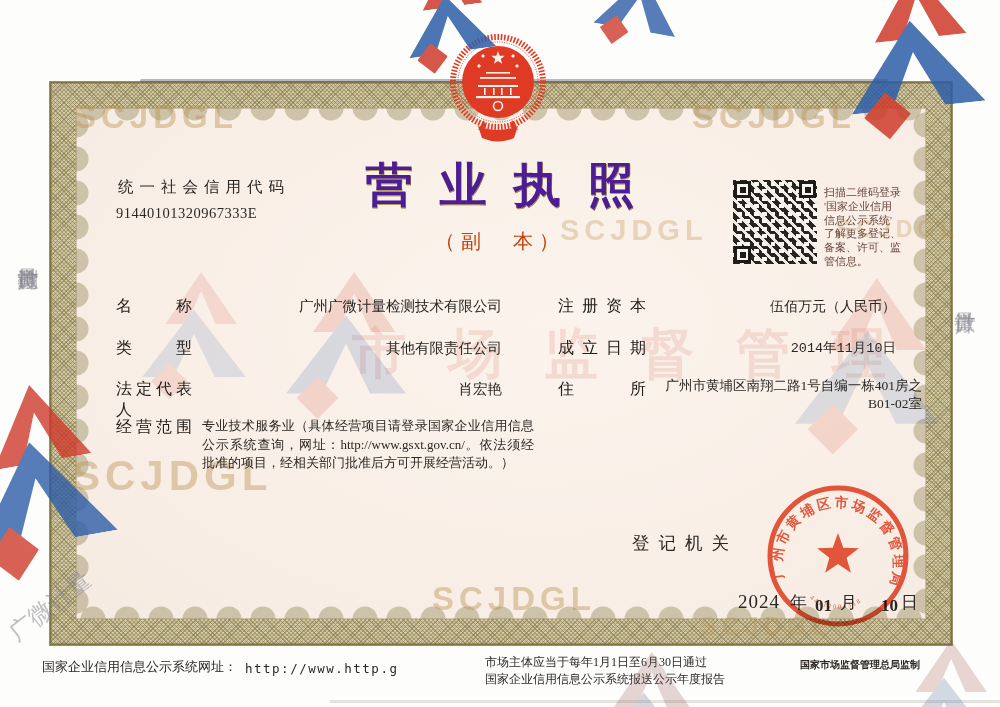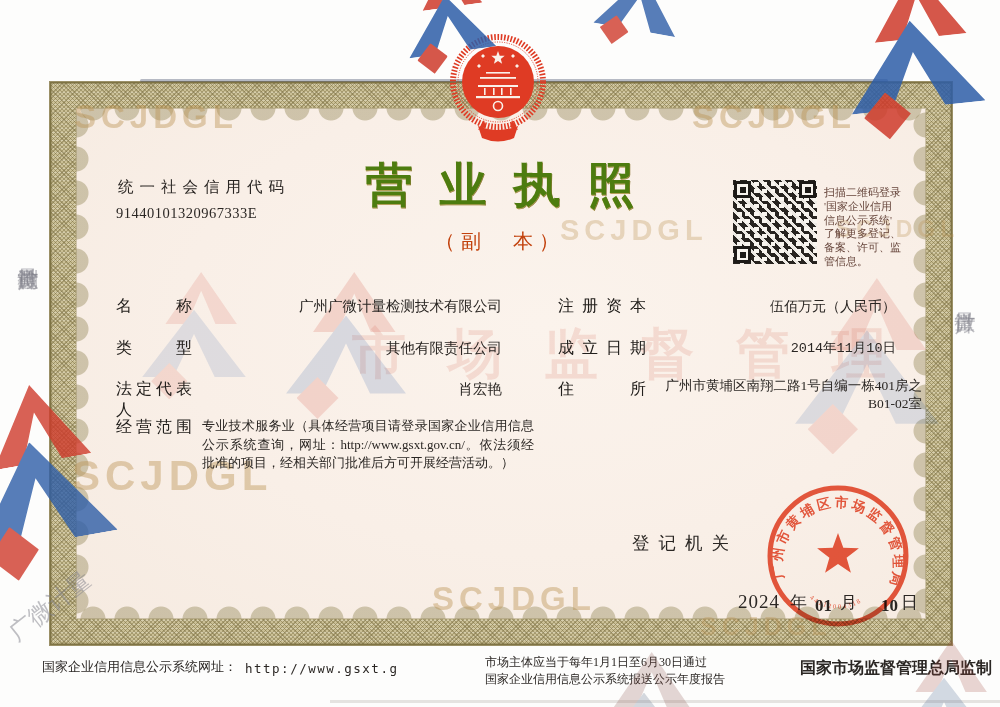--- a/index.html
+++ b/index.html
@@ -30,21 +30,21 @@
     background-image:radial-gradient(circle 14px at 100% 50%, rgba(147,135,88,.42) 0 12px, transparent 13px);
     background-size:15px 34px;background-repeat:repeat-y;}
   #topline{position:absolute;left:140px;top:79px;width:748px;height:3px;
     background:rgba(49,60,92,.35);border-radius:2px;z-index:8;}
   #bottomline{position:absolute;left:330px;top:700px;width:670px;height:3px;background:rgba(160,150,140,.25);}
   
   #serial-line{position:absolute;left:118px;top:147px;font-size:13.5px;z-index:25;}
   #credit-label{position:absolute;left:118px;top:177px;font-size:15.5px;letter-spacing:6px;z-index:25;}
   #credit-value{position:absolute;left:116px;top:205px;font-size:14.5px;letter-spacing:.5px;z-index:25;}
   #title{position:absolute;left:270px;top:154px;width:460px;text-align:center;
-    font-size:47px;font-weight:700;letter-spacing:27px;text-indent:27px;color:#4d7c0f;
+    font-size:47px;font-weight:700;letter-spacing:27px;text-indent:27px;color:#4c1d95;
     text-shadow:0 1px 1px rgba(255,236,170,.55), .5px .5px 0 #6b5410;z-index:25;}
   #subtitle{position:absolute;left:270px;top:228px;width:460px;text-align:center;
     font-size:20px;letter-spacing:6px;color:#c2410c;z-index:25;}
   
   #emblem{position:absolute;left:448px;top:30px;width:100px;height:128px;z-index:20;}
   
   #qr{position:absolute;left:733px;top:180px;width:84px;height:84px;z-index:25;
     background-color:#f8f4ee;
     background-image:
       repeating-linear-gradient(45deg, transparent 0 5px, rgba(248,244,238,.95) 5px 8px),
@@ -65,21 +65,21 @@
   #date-row{position:absolute;left:738px;top:591px;z-index:25;font-size:17px;white-space:nowrap;}
   #date-row .num{font-size:19px;letter-spacing:1px;}
   #date-row .off1{display:inline-block;transform:translateY(3px);font-size:17px;font-weight:bold;}
   #seal{position:absolute;left:764px;top:482px;width:148px;height:148px;z-index:40;
     opacity:.9;mix-blend-mode:multiply;}
   
   #footer-left{position:absolute;left:42px;top:658px;font-size:13px;z-index:25;}
   #footer-left .url{font-family:"DejaVu Sans Mono",monospace;font-size:12.5px;letter-spacing:1.5px;
     position:relative;top:2px;margin-left:8px;}
   #footer-mid{position:absolute;left:485px;top:654px;font-size:12px;line-height:16.5px;z-index:25;}
-  #footer-right{position:absolute;left:800px;top:658px;font-size:16px;font-weight:600;z-index:25;font-family:Liberation Serif, serif;}
+  #footer-right{position:absolute;left:800px;top:658px;font-size:10px;font-weight:600;z-index:25;font-family:Liberation Serif, serif;}
   
   .wm-gold{position:absolute;font-family:"Liberation Sans",sans-serif;font-weight:700;
     color:rgba(186,146,82,.42);letter-spacing:5px;z-index:12;pointer-events:none;}
   #wm-red{position:absolute;left:352px;top:318px;font-size:54px;font-weight:700;letter-spacing:42px;
     color:rgba(200,62,40,.13);z-index:12;white-space:nowrap;pointer-events:none;}
   .wm-side{position:absolute;color:rgba(128,128,138,.5);z-index:50;pointer-events:none;
     font-family:"Liberation Sans",sans-serif;}
   .vert{writing-mode:vertical-rl;}
   .wm-logo{position:absolute;z-index:50;pointer-events:none;}
   .wm-logo .c1,.wm-logo .c2,.wm-logo .c3{position:absolute;}
@@ -180,21 +180,21 @@
     </defs>
     <text font-size="13.5" font-weight="bold" fill="#e6492c">
       <textPath href="#sealArc" startOffset="0" textLength="212" lengthAdjust="spacing">广州市黄埔区市场监督管理局</textPath>
     </text>
     <text font-size="6.5" fill="#e6492c" letter-spacing="1">
       <textPath href="#sealArcB" startOffset="2" textLength="56" lengthAdjust="spacing">44112004318</textPath>
     </text>
   </svg>
 
   <div id="footer-left">
-    <span>国家企业信用信息公示系统网址：</span><span class="url">http://www.gsxt.g</span>
+    <span>国家企业信用信息公示系统网址：</span><span class="url">http://www.http.g</span>
   </div>
   <div id="footer-mid">
     <div>市场主体应当于每年1月1日至6月30日通过</div>
     <div>国家企业信用信息公示系统报送公示年度报告</div>
   </div>
   <div id="footer-right">国家市场监督管理总局监制</div>
 
   <div class="wm-gold" style="left:74px;top:98px;font-size:33px">SCJDGL</div>
   <div class="wm-gold" style="left:692px;top:98px;font-size:33px">SCJDGL</div>
   <div class="wm-gold" style="left:560px;top:214px;font-size:29px;opacity:.75">SCJDGL</div>

